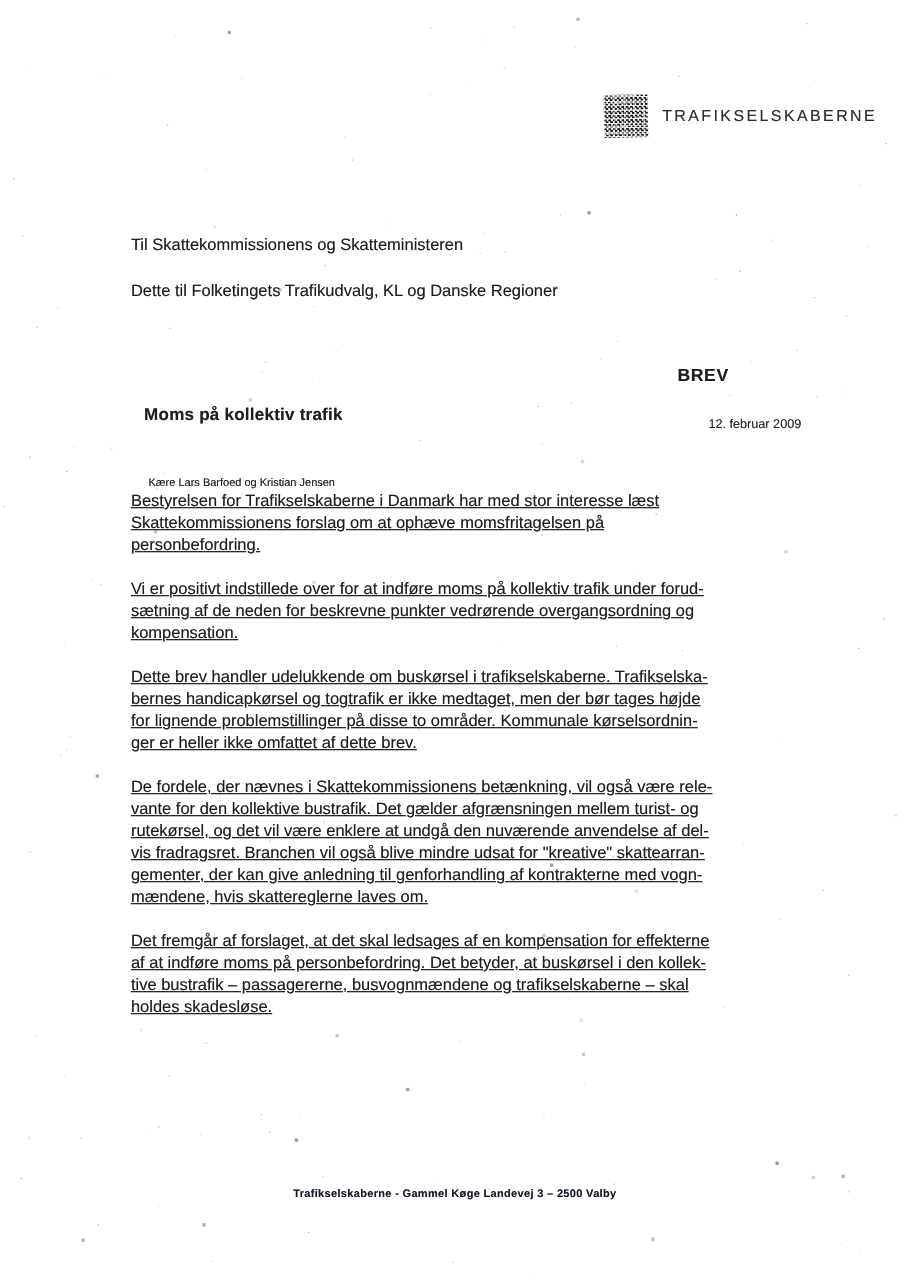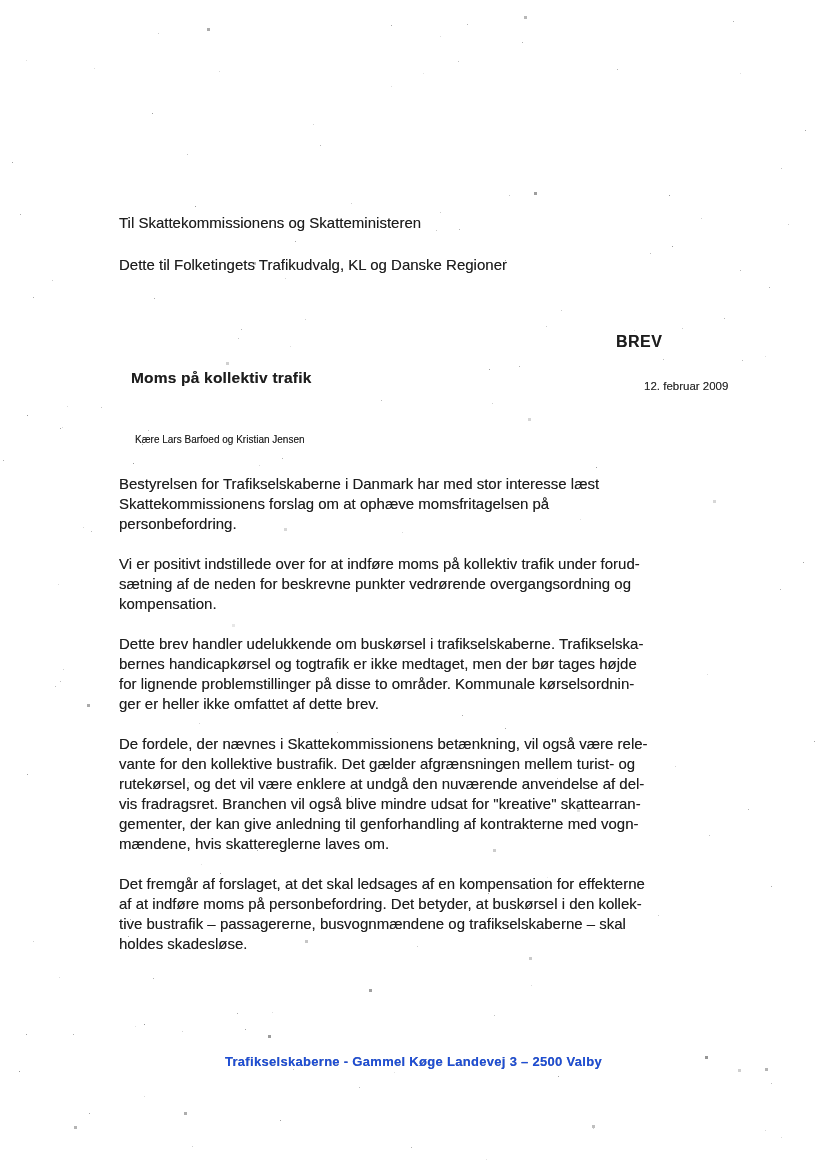--- a/index.html
+++ b/index.html
@@ -93,48 +93,53 @@
     left: 119px;
     top: 414px;
     margin: 16px;
     font-size: 10px;
     line-height: 20px;
     white-space: nowrap;
   }
   .body-text {
     position: absolute;
     left: 119px;
-    top: 474px;
+    top: 446px;
     width: 645px;
+    text-decoration: underline;
   }
   .body-text p {
     margin: 0 0 20px 0;
     font-size: 15px;
     line-height: 20px;
     white-space: pre-line;
   }
   .footer {
     position: absolute;
     left: 0;
-    top: 1054px;
+    top: 1080px;
     width: 100%;
     text-align: center;
-    font-size: 13px;
+    font-size: 10px;
     font-weight: bold;
     letter-spacing: 0.3px;
-    color: #1d4ed8;
+    color: #0f172a;
   }
 </style>
 </head>
 <body>
 
 <div class="page" style="color: rgb(29, 29, 29); background: rgb(255, 255, 255);">
 
   <div class="noise" id="noise" style="box-shadow: rgba(35, 35, 35, 0.39) 88px 705px 0px 1px, rgba(35, 35, 35, 0.39) 295px 241px 0px 0px, rgba(35, 35, 35, 0.22) 351px 796px 0px 0px, rgba(35, 35, 35, 0.22) 192px 1146px 0px 0px, rgba(35, 35, 35, 0.15) 440px 36px 0px 0px, rgba(35, 35, 35, 0.11) 547px 877px 0px 0px, rgba(35, 35, 35, 0.21) 517px 907px 0px 0px, rgba(35, 35, 35, 0.28) 494px 1015px 0px 0px, rgba(35, 35, 35, 0.21) 63px 669px 0px 0px, rgba(35, 35, 35, 0.22) 188px 782px 0px 0px, rgba(35, 35, 35, 0.17) 144px 1096px 0px 0px, rgba(35, 35, 35, 0.13) 394px 1072px 0px 0px, rgba(35, 35, 35, 0.15) 391px 86px 0px 0px, rgba(35, 35, 35, 0.18) 259px 465px 0px 0px, rgba(35, 35, 35, 0.3) 91px 531px 0px 0px, rgba(35, 35, 35, 0.46) 672px 246px 0px 0px, rgba(35, 35, 35, 0.23) 561px 310px 0px 0px, rgba(35, 35, 35, 0.39) 257px 850px 0px 0px, rgba(35, 35, 35, 0.28) 610px 785px 0px 0px, rgba(35, 35, 35, 0.17) 781px 1137px 0px 0px, rgba(35, 35, 35, 0.14) 578px 810px 0px 1px, rgba(35, 35, 35, 0.22) 593px 1128px 0px 0px, rgba(35, 35, 35, 0.41) 245px 764px 0px 0px, rgba(35, 35, 35, 0.43) 501px 786px 0px 1px, rgba(35, 35, 35, 0.46) 195px 206px 0px 0px, rgba(35, 35, 35, 0.24) 620px 591px 0px 0px, rgba(35, 35, 35, 0.31) 254px 263px 0px 1px, rgba(35, 35, 35, 0.28) 560px 587px 0px 0px, rgba(35, 35, 35, 0.36) 73px 1034px 0px 0px, rgba(35, 35, 35, 0.18) 83px 527px 0px 0px, rgba(35, 35, 35, 0.29) 663px 359px 0px 0px, rgba(35, 35, 35, 0.24) 530px 958px 0px 1px, rgba(35, 35, 35, 0.17) 67px 406px 0px 0px, rgba(35, 35, 35, 0.2) 182px 1031px 0px 0px, rgba(35, 35, 35, 0.2) 199px 723px 0px 0px, rgba(35, 35, 35, 0.12) 423px 73px 0px 0px, rgba(35, 35, 35, 0.38) 33px 297px 0px 0px, rgba(35, 35, 35, 0.13) 486px 1159px 0px 0px, rgba(35, 35, 35, 0.36) 748px 809px 0px 0px, rgba(35, 35, 35, 0.21) 227px 363px 0px 1px, rgba(35, 35, 35, 0.16) 58px 584px 0px 0px, rgba(35, 35, 35, 0.31) 742px 360px 0px 0px, rgba(35, 35, 35, 0.29) 771px 1083px 0px 0px, rgba(35, 35, 35, 0.29) 593px 1126px 0px 1px, rgba(35, 35, 35, 0.33) 740px 270px 0px 0px, rgba(35, 35, 35, 0.36) 282px 458px 0px 0px, rgba(35, 35, 35, 0.43) 152px 113px 0px 0px, rgba(35, 35, 35, 0.45) 492px 486px 0px 0px, rgba(35, 35, 35, 0.34) 467px 24px 0px 0px, rgba(35, 35, 35, 0.15) 634px 330px 0px 0px, rgba(35, 35, 35, 0.42) 396px 263px 0px 0px, rgba(35, 35, 35, 0.14) 740px 73px 0px 0px, rgba(35, 35, 35, 0.25) 436px 230px 0px 0px, rgba(35, 35, 35, 0.26) 164px 757px 0px 0px, rgba(35, 35, 35, 0.14) 290px 346px 0px 0px, rgba(35, 35, 35, 0.35) 130px 919px 0px 0px, rgba(35, 35, 35, 0.28) 458px 61px 0px 0px, rgba(35, 35, 35, 0.16) 59px 977px 0px 0px, rgba(35, 35, 35, 0.41) 128px 936px 0px 0px, rgba(35, 35, 35, 0.16) 62px 427px 0px 0px, rgba(35, 35, 35, 0.3) 650px 253px 0px 0px, rgba(35, 35, 35, 0.31) 381px 400px 0px 0px, rgba(35, 35, 35, 0.23) 494px 850px 0px 1px, rgba(35, 35, 35, 0.23) 52px 280px 0px 0px, rgba(35, 35, 35, 0.16) 707px 674px 0px 0px, rgba(35, 35, 35, 0.37) 185px 1113px 0px 1px, rgba(35, 35, 35, 0.21) 701px 218px 0px 0px, rgba(35, 35, 35, 0.36) 519px 366px 0px 0px, rgba(35, 35, 35, 0.2) 285px 278px 0px 0px, rgba(35, 35, 35, 0.24) 337px 732px 0px 0px, rgba(35, 35, 35, 0.47) 669px 195px 0px 0px, rgba(35, 35, 35, 0.24) 546px 326px 0px 0px, rgba(35, 35, 35, 0.37) 771px 886px 0px 0px, rgba(35, 35, 35, 0.18) 285px 529px 0px 1px, rgba(35, 35, 35, 0.42) 814px 741px 0px 0px, rgba(35, 35, 35, 0.4) 462px 715px 0px 0px, rgba(35, 35, 35, 0.42) 12px 162px 0px 0px, rgba(35, 35, 35, 0.42) 60px 428px 0px 0px, rgba(35, 35, 35, 0.45) 596px 467px 0px 0px, rgba(35, 35, 35, 0.38) 236px 223px 0px 0px, rgba(35, 35, 35, 0.34) 411px 1147px 0px 0px, rgba(35, 35, 35, 0.27) 709px 835px 0px 0px, rgba(35, 35, 35, 0.23) 158px 33px 0px 0px, rgba(35, 35, 35, 0.32) 525px 17px 0px 1px, rgba(35, 35, 35, 0.38) 237px 1013px 0px 0px, rgba(35, 35, 35, 0.29) 60px 681px 0px 0px, rgba(35, 35, 35, 0.42) 187px 948px 0px 0px, rgba(35, 35, 35, 0.41) 220px 873px 0px 0px, rgba(35, 35, 35, 0.41) 245px 1029px 0px 0px, rgba(35, 35, 35, 0.22) 351px 203px 0px 0px, rgba(35, 35, 35, 0.25) 293px 1069px 0px 0px, rgba(35, 35, 35, 0.17) 402px 532px 0px 0px, rgba(35, 35, 35, 0.26) 101px 407px 0px 0px, rgba(35, 35, 35, 0.12) 453px 586px 0px 0px, rgba(35, 35, 35, 0.21) 739px 1070px 0px 1px, rgba(35, 35, 35, 0.3) 489px 645px 0px 0px, rgba(35, 35, 35, 0.26) 509px 195px 0px 0px, rgba(35, 35, 35, 0.35) 153px 978px 0px 0px, rgba(35, 35, 35, 0.45) 269px 1036px 0px 1px, rgba(35, 35, 35, 0.28) 187px 154px 0px 0px, rgba(35, 35, 35, 0.2) 313px 124px 0px 0px, rgba(35, 35, 35, 0.22) 305px 319px 0px 0px, rgba(35, 35, 35, 0.29) 148px 430px 0px 0px, rgba(35, 35, 35, 0.19) 529px 419px 0px 1px, rgba(35, 35, 35, 0.43) 280px 1120px 0px 0px, rgba(35, 35, 35, 0.13) 528px 927px 0px 1px, rgba(35, 35, 35, 0.43) 558px 1076px 0px 0px, rgba(35, 35, 35, 0.24) 658px 915px 0px 0px, rgba(35, 35, 35, 0.34) 75px 1127px 0px 1px, rgba(35, 35, 35, 0.41) 505px 728px 0px 0px, rgba(35, 35, 35, 0.26) 306px 941px 0px 1px, rgba(35, 35, 35, 0.23) 682px 328px 0px 0px, rgba(35, 35, 35, 0.15) 272px 1012px 0px 0px, rgba(35, 35, 35, 0.37) 3px 460px 0px 0px, rgba(35, 35, 35, 0.21) 391px 801px 0px 0px, rgba(35, 35, 35, 0.4) 391px 25px 0px 0px, rgba(35, 35, 35, 0.42) 805px 130px 0px 0px, rgba(35, 35, 35, 0.36) 522px 42px 0px 0px, rgba(35, 35, 35, 0.38) 154px 298px 0px 0px, rgba(35, 35, 35, 0.37) 733px 21px 0px 0px, rgba(35, 35, 35, 0.43) 380px 662px 0px 0px, rgba(35, 35, 35, 0.35) 459px 229px 0px 0px, rgba(35, 35, 35, 0.14) 26px 60px 0px 0px, rgba(35, 35, 35, 0.4) 294px 747px 0px 0px, rgba(35, 35, 35, 0.34) 766px 1069px 0px 1px, rgba(35, 35, 35, 0.18) 714px 501px 0px 1px, rgba(35, 35, 35, 0.16) 531px 985px 0px 0px, rgba(35, 35, 35, 0.42) 27px 774px 0px 0px, rgba(35, 35, 35, 0.48) 19px 1071px 0px 0px, rgba(35, 35, 35, 0.16) 94px 68px 0px 0px, rgba(35, 35, 35, 0.43) 26px 1034px 0px 0px, rgba(35, 35, 35, 0.3) 55px 686px 0px 0px, rgba(35, 35, 35, 0.21) 492px 403px 0px 0px, rgba(35, 35, 35, 0.18) 765px 1130px 0px 0px, rgba(35, 35, 35, 0.24) 788px 224px 0px 0px, rgba(35, 35, 35, 0.33) 241px 329px 0px 0px, rgba(35, 35, 35, 0.28) 781px 168px 0px 0px, rgba(35, 35, 35, 0.34) 780px 589px 0px 0px, rgba(35, 35, 35, 0.11) 233px 625px 0px 1px, rgba(35, 35, 35, 0.41) 89px 1113px 0px 0px, rgba(35, 35, 35, 0.42) 803px 562px 0px 0px, rgba(35, 35, 35, 0.26) 141px 483px 0px 1px, rgba(35, 35, 35, 0.41) 488px 893px 0px 0px, rgba(35, 35, 35, 0.45) 133px 463px 0px 0px, rgba(35, 35, 35, 0.37) 20px 214px 0px 0px, rgba(35, 35, 35, 0.34) 617px 69px 0px 0px, rgba(35, 35, 35, 0.21) 33px 941px 0px 0px, rgba(35, 35, 35, 0.14) 135px 1026px 0px 0px, rgba(35, 35, 35, 0.23) 440px 212px 0px 0px, rgba(35, 35, 35, 0.38) 557px 778px 0px 0px, rgba(35, 35, 35, 0.23) 417px 946px 0px 0px, rgba(35, 35, 35, 0.44) 535px 193px 0px 1px, rgba(35, 35, 35, 0.18) 219px 71px 0px 0px, rgba(35, 35, 35, 0.33) 320px 145px 0px 0px, rgba(35, 35, 35, 0.37) 769px 287px 0px 0px, rgba(35, 35, 35, 0.13) 580px 519px 0px 0px, rgba(35, 35, 35, 0.12) 201px 864px 0px 0px, rgba(35, 35, 35, 0.48) 706px 1057px 0px 1px, rgba(35, 35, 35, 0.41) 505px 260px 0px 0px, rgba(35, 35, 35, 0.43) 370px 990px 0px 1px, rgba(35, 35, 35, 0.44) 489px 369px 0px 0px, rgba(35, 35, 35, 0.47) 144px 1024px 0px 0px, rgba(35, 35, 35, 0.47) 27px 415px 0px 0px, rgba(35, 35, 35, 0.42) 142px 444px 0px 0px, rgba(35, 35, 35, 0.34) 724px 318px 0px 0px, rgba(35, 35, 35, 0.27) 238px 338px 0px 0px, rgba(35, 35, 35, 0.3) 359px 1087px 0px 0px, rgba(35, 35, 35, 0.15) 765px 356px 0px 0px, rgba(35, 35, 35, 0.38) 208px 29px 0px 1px, rgba(35, 35, 35, 0.2) 675px 766px 0px 0px;"></div>
 
+  <header class="letterhead">
+    <div class="logo-mark"></div>
+    <span class="logo-text ink">TRAFIKSELSKABERNE</span>
+  </header>
 
   <p class="line to ink">Til Skattekommissionens og Skatteministeren</p>
   <p class="line copy ink">Dette til Folketingets Trafikudvalg, KL og Danske Regioner</p>
 
   <div class="brev ink">BREV</div>
 
   <h1 class="subject ink">Moms på kollektiv trafik</h1>
 
   <div class="date ink">12. februar 2009</div>
 

